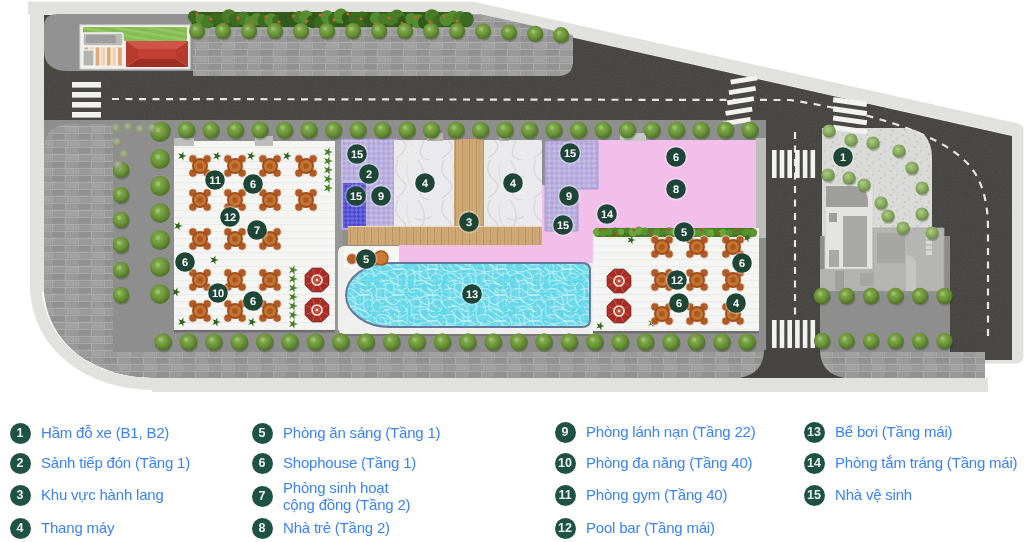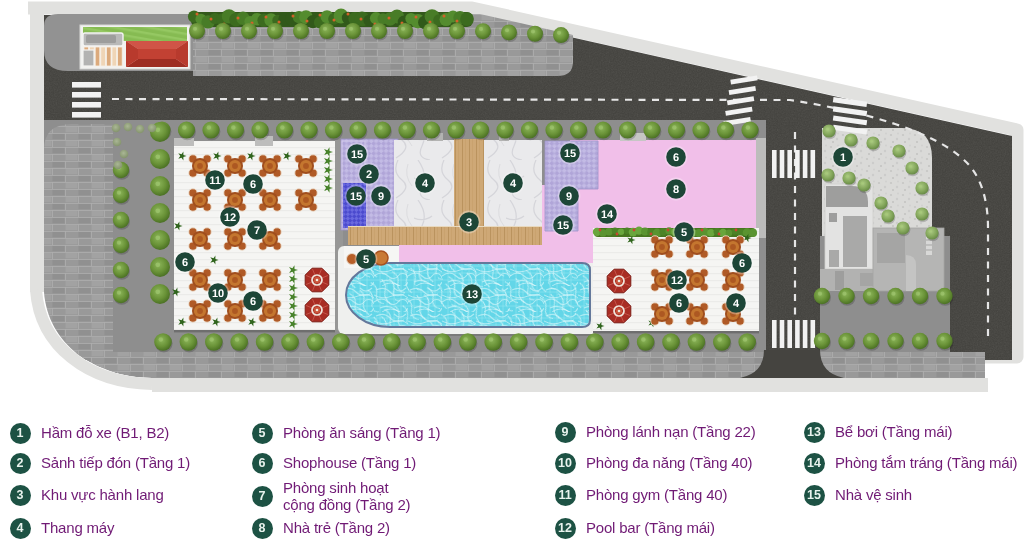--- a/index.html
+++ b/index.html
@@ -1,18 +1,18 @@
 <!DOCTYPE html>
 <html><head><meta charset="utf-8">
 <style>
 html,body{margin:0;padding:0;width:1024px;height:542px;background:#ffffff;overflow:hidden}
 body{position:relative;font-family:"Liberation Sans", sans-serif;-webkit-font-smoothing:antialiased}
 .lc{position:absolute;width:21px;height:21px;border-radius:50%;background:#1d5244;color:#e9f3ee;
   font-size:12.5px;font-weight:bold;text-align:center;line-height:21px}
-.lt{position:absolute;font-size:15px;color:#701a75;line-height:17px;white-space:nowrap;letter-spacing:-0.2px}
+.lt{position:absolute;font-size:15px;color:#3b82f6;line-height:17px;white-space:nowrap;letter-spacing:-0.2px}
 </style></head>
 <body>
 <svg width="1024" height="400" viewBox="0 0 1024 400">
 <defs>
 <pattern id="brick" width="26" height="14" patternUnits="userSpaceOnUse">
   <rect width="26" height="14" fill="#999999"></rect>
   <rect x="13.5" y="0.8" width="12" height="5.4" fill="#a2a2a2"></rect>
   <rect x="0.5" y="7.8" width="12" height="5.4" fill="#909090"></rect>
   <rect width="26" height="0.8" y="0" fill="#aeaeae"></rect>
   <rect width="26" height="0.8" y="7" fill="#aeaeae"></rect>

